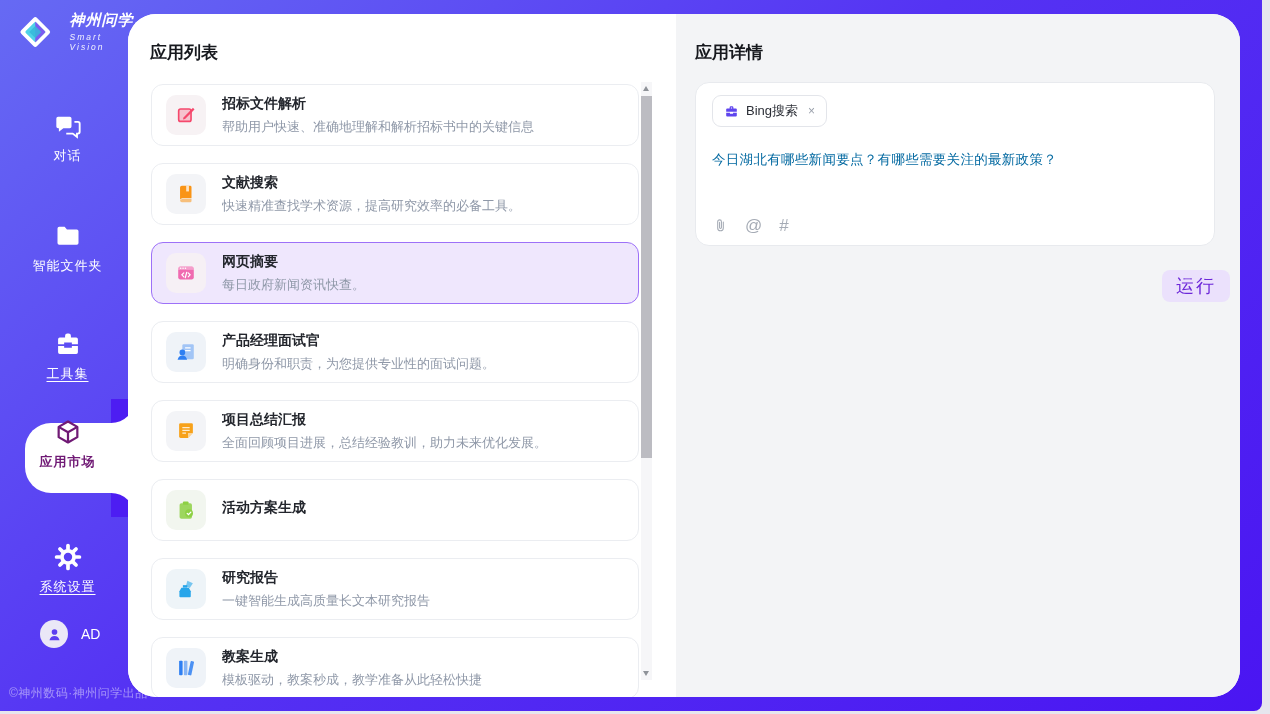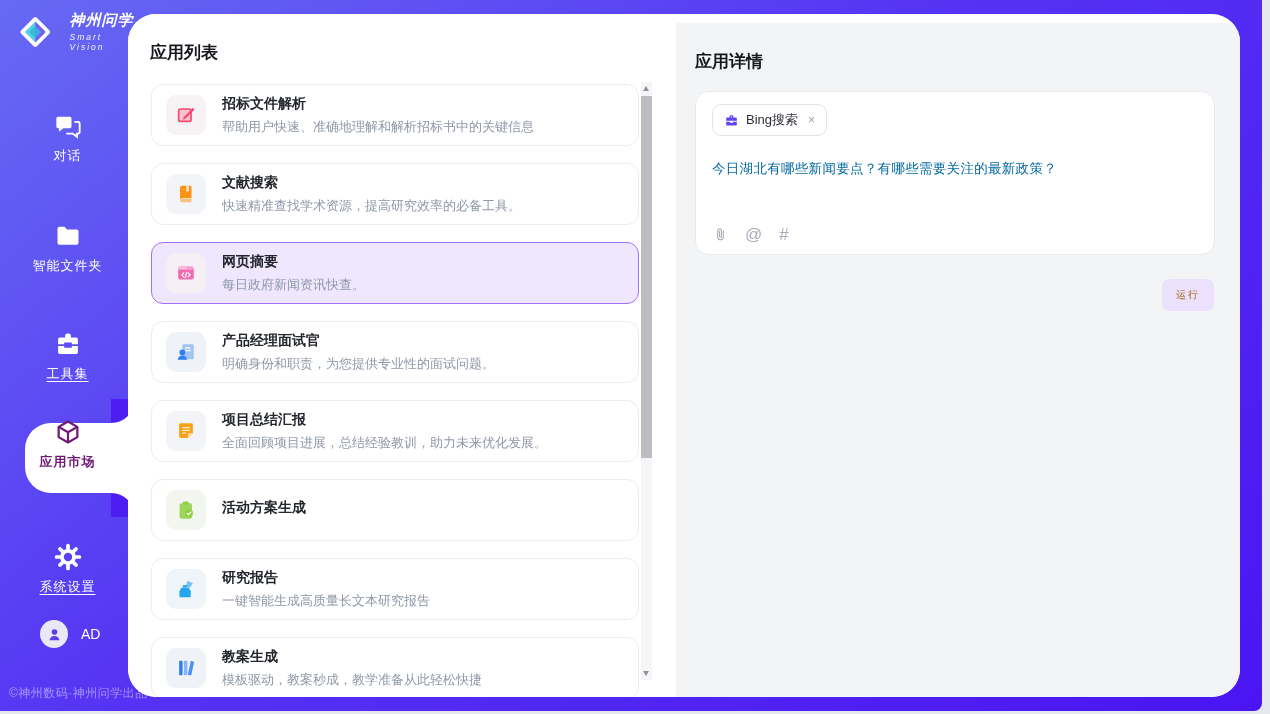--- a/index.html
+++ b/index.html
@@ -57,33 +57,33 @@
   .scrollbar { position:absolute; left:513px; top:68px; width:11px; height:598px; background:#f6f6f8; }
   .sb-btn { position:absolute; left:0; width:11px; height:13px; background:#f6f6f8; }
   .sb-up { top:0; } .sb-down { bottom:0; }
   .sb-up::after, .sb-down::after { content:""; position:absolute; left:2px; border-left:3.5px solid transparent;
       border-right:3.5px solid transparent; }
   .sb-up::after { top:4px; border-bottom:5px solid #8f9399; }
   .sb-down::after { bottom:4px; border-top:5px solid #8f9399; }
   .sb-thumb { position:absolute; left:0; top:14px; width:11px; height:362px; background:#bcbcc2; }
 
   
-  .detail-panel { flex:1; background:#f3f4f6; position:relative;margin-top:9px; }
+  .detail-panel { flex:1; background:#f3f4f6; position:relative; }
   .detail-card { position:absolute; left:19px; top:68px; width:520px; height:164px; background:#fff;
                  border:1px solid #e8eaee; border-radius:14px; padding:12px 16px; }
   .chip { display:inline-flex; align-items:center; gap:7px; height:32px; padding:0 11px;
           border:1px solid #e3e5ea; border-radius:9px; background:#fff; }
   .chip-label { font-size:13px; color:#2b2e36; }
   .chip-x { color:#9aa0ab; font-size:12px; margin-left:3px; cursor:pointer; }
   .prompt { margin-top:24px; font-size:13.5px; color:#0369a1; letter-spacing:.3px; }
   .attach-row { position:absolute; left:17px; bottom:11px; display:flex; gap:17px; align-items:center;
                 color:#a5abb5; }
   .attach-glyph { font-size:17px; line-height:1; cursor:pointer; }
   .run-btn { position:absolute; top:256px; left:486px; min-width:52px; height:32px; padding:0 14px;
-             background:#ebe1fc; color:#a16207; border:none; border-radius:8px; font-size:10px;
+             background:#ebe1fc; color:#6d28d9; border:none; border-radius:8px; font-size:18px;
              display:flex; align-items:center; justify-content:center; cursor:pointer;
              font-family:inherit; letter-spacing:2px; }
 </style>
 </head>
 <body>
 
 <div class="frame"></div>
 
 <div class="sidebar">
 

